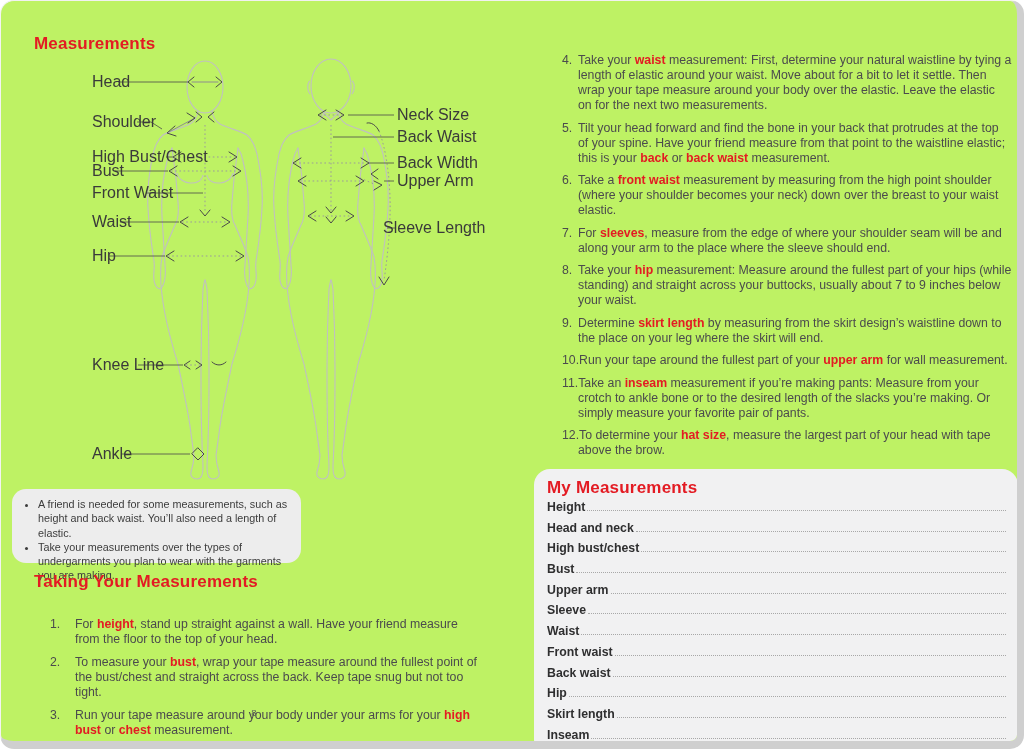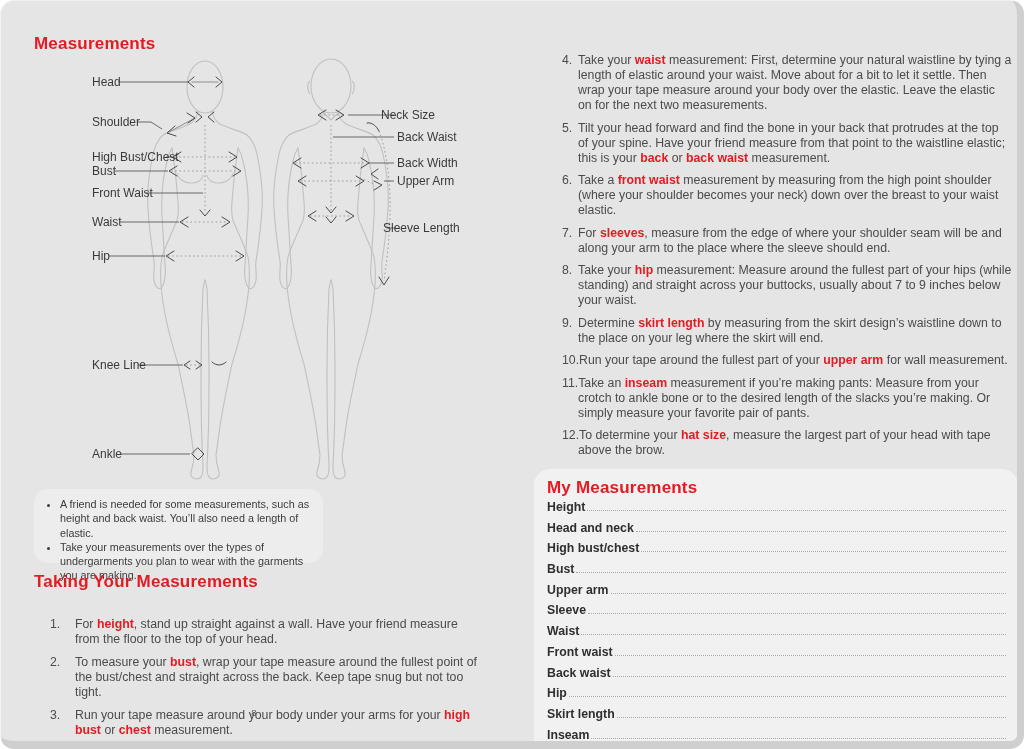--- a/index.html
+++ b/index.html
@@ -1,35 +1,35 @@
 <!DOCTYPE html>
 <html><head>
 <meta charset="utf-8">
 <style>
   html,body{margin:0;padding:0;background:#ffffff;}
   .page{
-    position:relative;width:1024px;height:749px;background:#e5e5e5;
+    position:relative;width:1024px;height:749px;background:#bef264;
     font-family:"Liberation Sans","DejaVu Sans",sans-serif;
     box-sizing:border-box;overflow:hidden;
     border-radius:14px;
     border-right:7px solid #cfcfcf;border-bottom:8px solid #cfcfcf;
     border-top:1px solid #f1f1f1;border-left:1px solid #f3f3f3;
   }
   h1,h2{margin:0;font-weight:bold;color:#e31b23;font-size:17px;letter-spacing:.2px;position:absolute;white-space:nowrap;}
-  .dlabel{position:absolute;font-size:12px;line-height:12px;color:#3a3a3a;white-space:nowrap;}
+  .dlabel{position:absolute;font-size:16px;line-height:12px;color:#3a3a3a;white-space:nowrap;}
   .steps{list-style:none;margin:16px;padding:0;position:absolute;color:#4b4b4d;font-size:12.3px;line-height:15px;}
   .steps li{margin-bottom:8px;}
   .steps-left{left:33px;top:600px;width:428px;}
   .steps-left li{padding-left:25px;}
   .steps-left .num{display:inline-block;margin-left:-25px;min-width:25px;}
   .steps-right{left:545px;top:36px;width:450px;}
   .steps-right li{padding-left:16px;margin-bottom:7.5px;}
   .steps-right .num{display:inline-block;margin-left:-16px;min-width:16px;}
   .kw{color:#e31b23;font-weight:bold;}
-  .notebox{position:absolute;left:33px;top:488px;width:289px;height:74px;background:#ededed;border-radius:14px;box-sizing:border-box;padding:8px 10px 6px 13px;}
+  .notebox{position:absolute;left:11px;top:488px;width:289px;height:74px;background:#ededed;border-radius:14px;box-sizing:border-box;padding:8px 10px 6px 13px;}
   .notebox ul{margin:0;padding-left:13px;}
   .notebox li{font-size:10.8px;line-height:14.3px;color:#3c3c3c;margin:0;}
   .mybox{position:absolute;left:533px;top:424px;width:484px;height:286px;background:#f1f1f2;border-radius:16px;box-sizing:border-box;margin-top:44px;}
   .mybox h2{left:13px;top:9px;}
   .mrows{position:absolute;left:13px;right:10px;top:31px;}
   .mrow{display:flex;align-items:baseline;height:20.7px;}
   .mlabel{font-weight:bold;font-size:12.3px;color:#2f2f30;white-space:nowrap;}
   .mline{flex:1;border-bottom:1.5px dotted #a8a8a8;margin:0 2px 3px 2px;height:1px;}
   .pageno{position:absolute;left:33px;top:706px;width:440px;text-align:center;font-size:9.5px;color:#58595b;}
 </style>
@@ -139,21 +139,21 @@
 
   <span class="dlabel" style="left:91px;top:75px">Head</span>
   <span class="dlabel" style="left:91px;top:115px">Shoulder</span>
   <span class="dlabel" style="left:91px;top:150px">High Bust/Chest</span>
   <span class="dlabel" style="left:91px;top:164px">Bust</span>
   <span class="dlabel" style="left:91px;top:186px">Front Waist</span>
   <span class="dlabel" style="left:91px;top:215px">Waist</span>
   <span class="dlabel" style="left:91px;top:249px">Hip</span>
   <span class="dlabel" style="left:91px;top:358px">Knee Line</span>
   <span class="dlabel" style="left:91px;top:447px">Ankle</span>
-  <span class="dlabel" style="left:380px;top:108px">Neck Size</span>
+  <span class="dlabel" style="left:396px;top:108px">Neck Size</span>
   <span class="dlabel" style="left:396px;top:130px">Back Waist</span>
   <span class="dlabel" style="left:396px;top:156px">Back Width</span>
   <span class="dlabel" style="left:396px;top:174px">Upper Arm</span>
   <span class="dlabel" style="left:382px;top:221px">Sleeve Length</span>
 
   <div class="notebox">
     <ul>
       <li>A friend is needed for some measurements, such as height and back waist. You’ll also need a length of elastic.</li>
       <li>Take your measurements over the types of undergarments you plan to wear with the garments you are making.</li>
     </ul>

